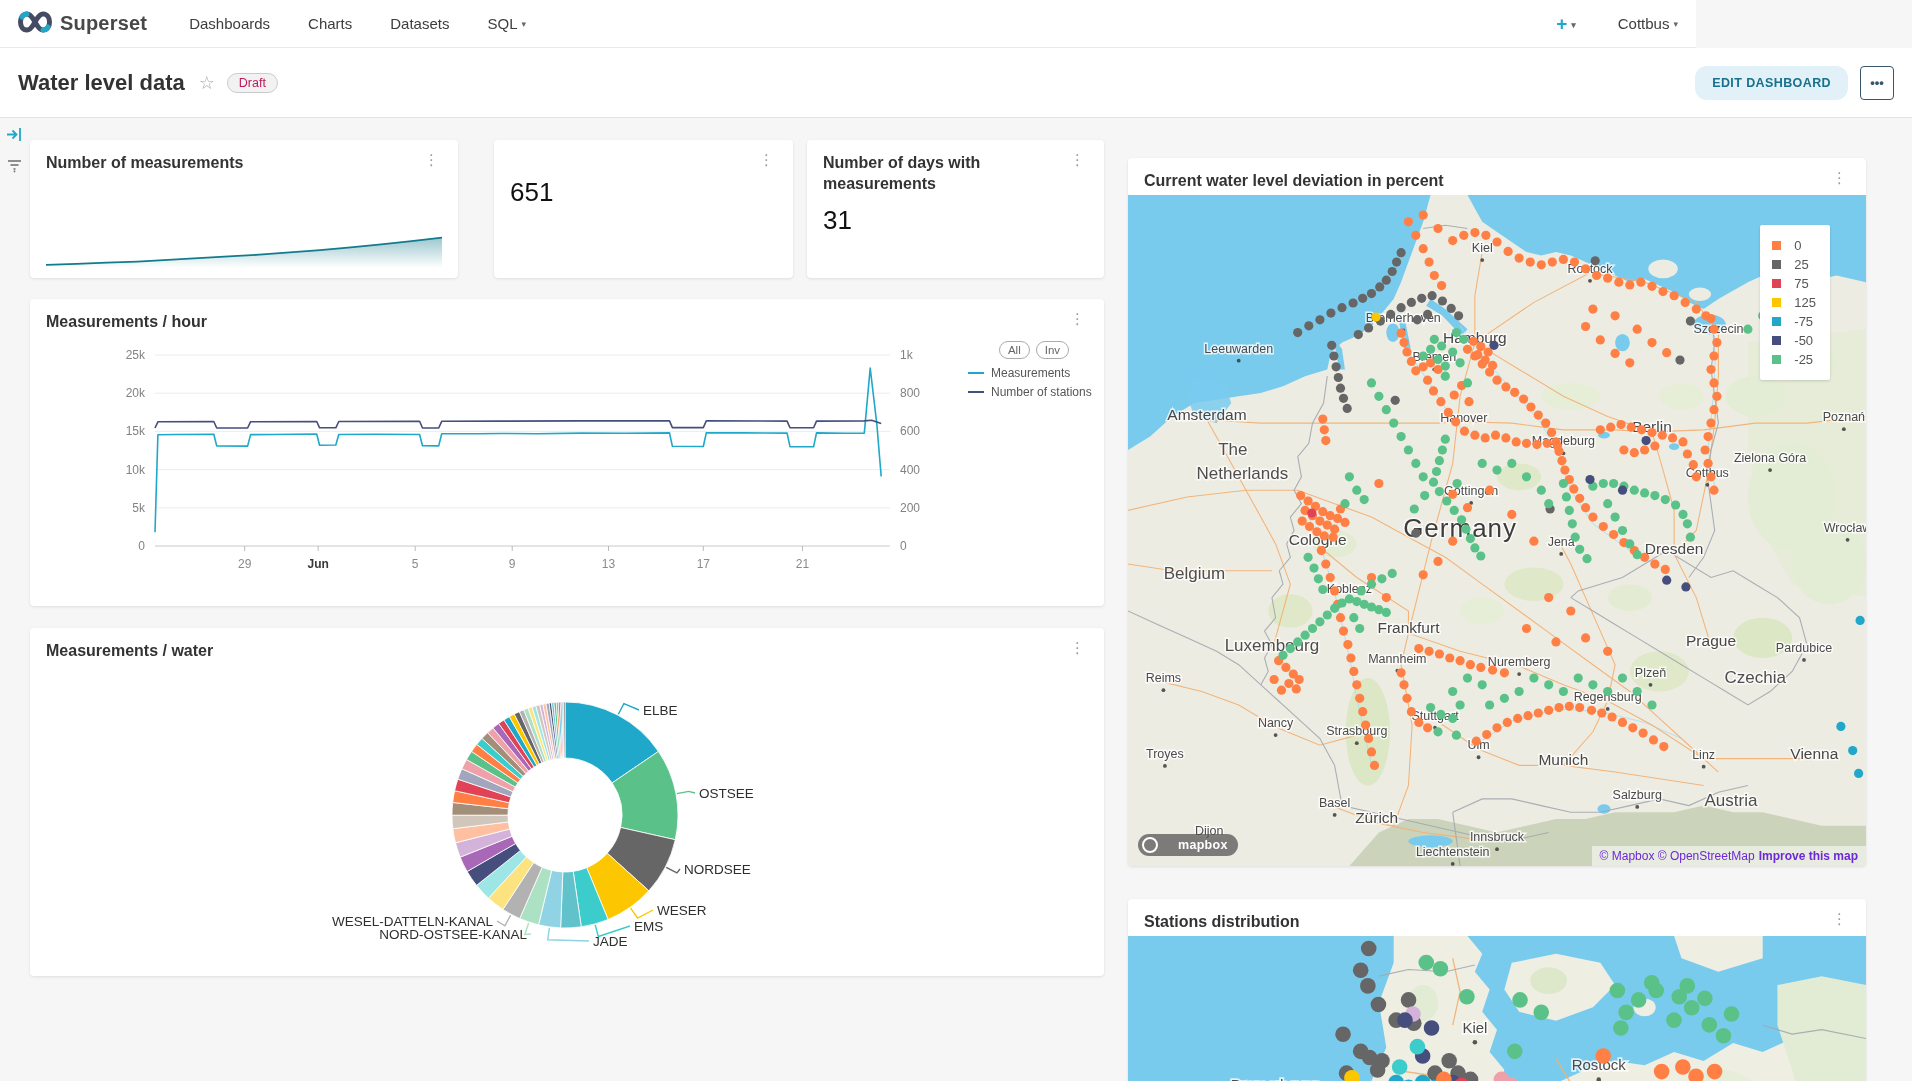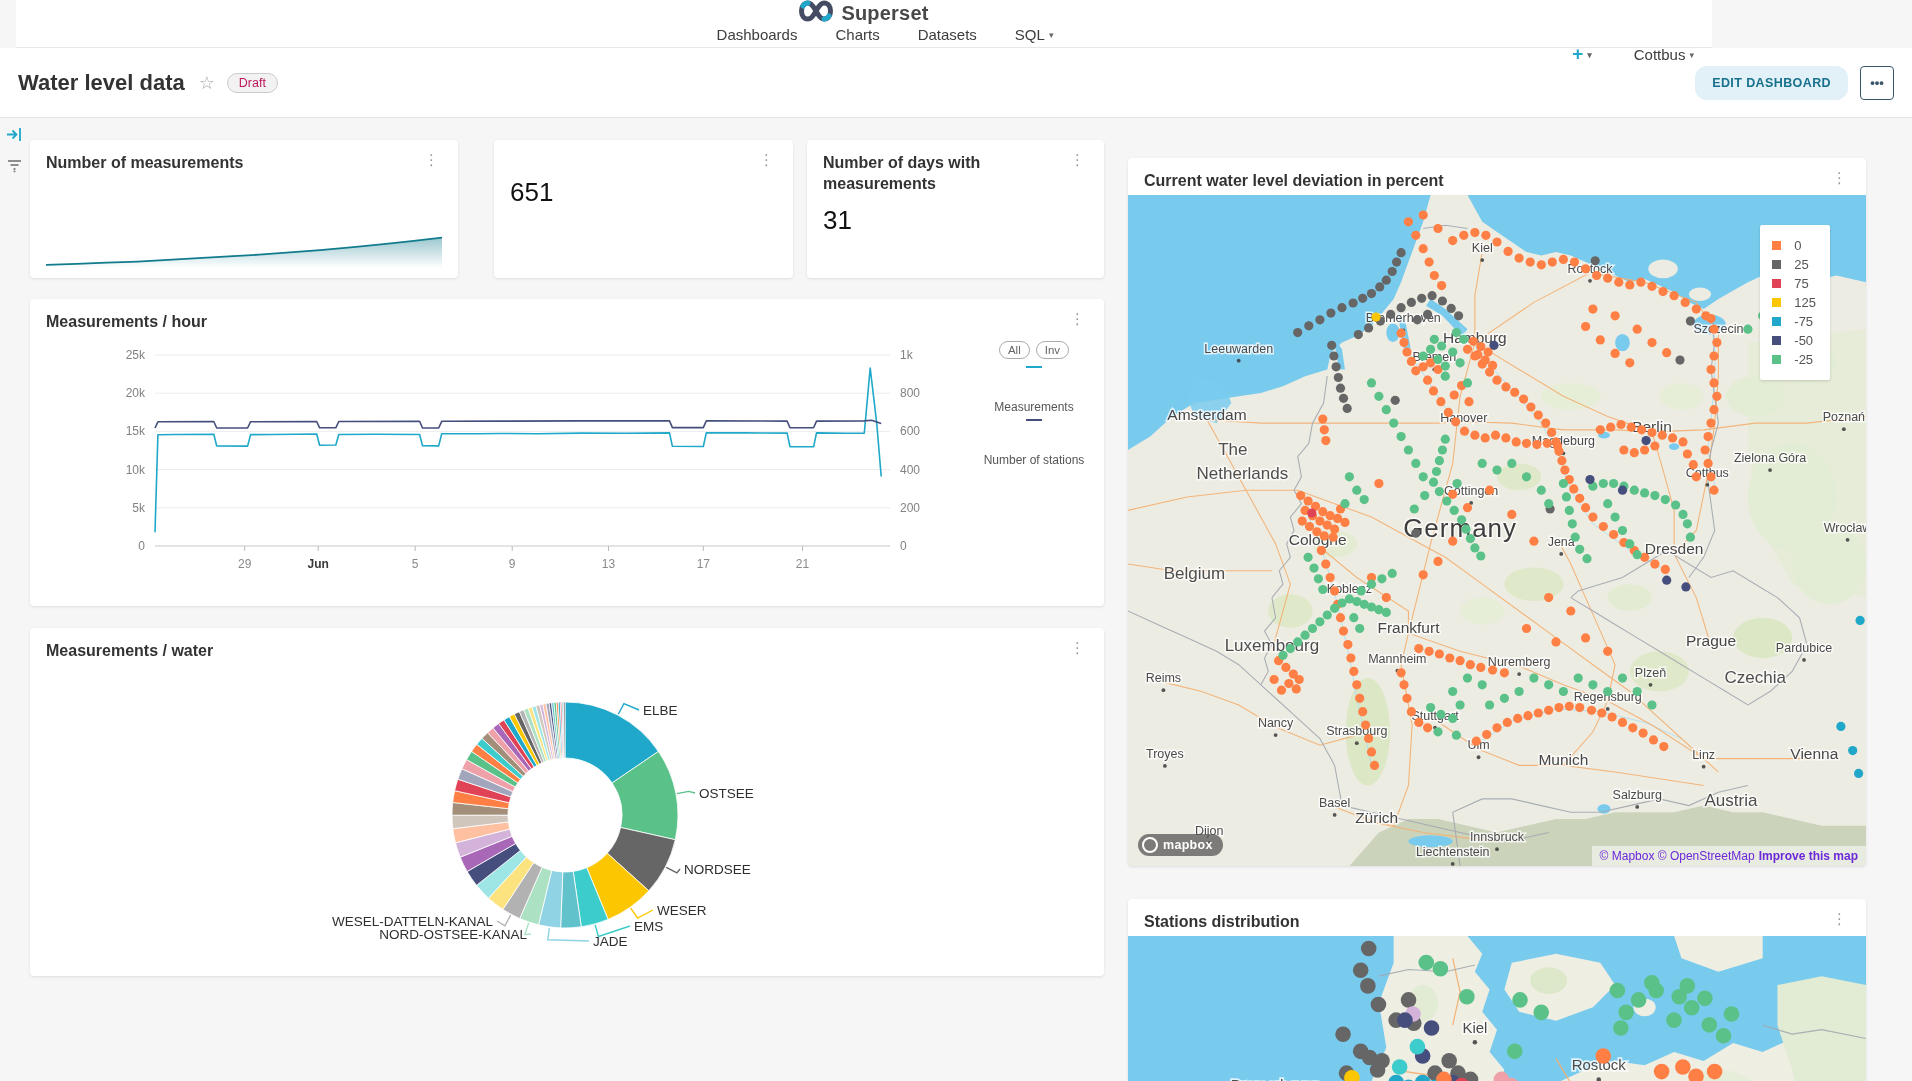--- a/index.html
+++ b/index.html
@@ -1,21 +1,21 @@
 <!DOCTYPE html>
 <html><head>
 <meta charset="utf-8">
 <style>
   * { margin:0; padding:0; box-sizing:border-box; }
   html,body { width:1912px; height:1081px; overflow:hidden; }
   body { position:relative; background:#F6F6F6; font-family:"Liberation Sans",sans-serif; color:#333; }
 
   
-  .topnav { position:absolute; left:16px; top:0; width:1696px; height:48px; background:#fff;
-            border-bottom:1px solid #E8E8E8; display:flex; align-items:center; padding:0 18px; z-index:30;flex-direction:column;}
+  .topnav { position:absolute; left:0; top:0; width:1696px; height:48px; background:#fff;
+            border-bottom:1px solid #E8E8E8; display:flex; align-items:center; padding:0 18px; z-index:30;}
   .brand { display:flex; align-items:center; gap:8px; }
   .brand-name { font-size:20px; font-weight:bold; color:#484848; letter-spacing:.2px;}
   .nav-items { display:flex; gap:38px; margin-left:42px; }
   .nav-item { font-size:15px; color:#3d3d3d; cursor:pointer; }
   .caret { display:inline-block; font-size:9px; color:#666; margin-left:4px; vertical-align:2px;}
   .nav-right { margin-left:auto; display:flex; align-items:center; gap:42px; }
   .nav-plus { color:#20A7C9; font-size:19px; font-weight:bold; cursor:pointer;}
   .nav-settings { font-size:15px; color:#3d3d3d; cursor:pointer;}
 
   
@@ -48,37 +48,37 @@
   #spark { position:absolute; left:16px; right:16px; bottom:10px; height:38px; width:396px;}
 
   #hour-card  { left:30px; top:181px; width:1074px; height:307px; }
   #water-card { left:30px; top:510px; width:1074px; height:348px; }
   #hour-svg, #water-svg { position:absolute; left:0; top:0; }
 
   .hour-legend { position:absolute; left:938px; top:42px; width:132px; font-size:12px; color:#565656;}
   .legend-pills { display:flex; gap:6px; justify-content:center; margin-bottom:7px;}
   .legend-pill { border:1px solid #ABABAB; border-radius:9px; padding:0 8px; font-size:11.5px;
                  color:#666; line-height:16px; cursor:pointer; background:#fff;}
-  .legend-entry { display:flex; align-items:center; gap:18px; margin-top:5px; cursor:pointer; white-space:nowrap;flex-direction:column;}
+  .legend-entry { display:flex; align-items:center; gap:7px; margin-top:5px; cursor:pointer; white-space:nowrap;}
   .legend-swatch { width:16px; height:0; border-top:2px solid; flex:0 0 16px;}
 
   #dev-card { left:1128px; top:40px; width:738px; height:708px; }
   #sta-card { left:1128px; top:781px; width:738px; height:260px; }
   .map-wrap { position:absolute; left:0; right:0; bottom:0; overflow:hidden; background:#EDECE2;}
   #dev-map { top:37px; }
   #sta-map { top:37px; }
   .map-bg, .map-overlay { position:absolute; left:0; top:0; width:100%; height:100%; }
 
   .map-legend { position:absolute; top:30px; right:36px; background:#fff; border-radius:2px;
                 box-shadow:0 1px 3px rgba(0,0,0,.15); padding:9px 14px 9px 12px; z-index:5;}
   .map-legend-row { display:flex; align-items:center; gap:13px; margin:4px 0; }
   .map-legend-swatch { width:9px; height:9px; flex:0 0 9px;}
   .map-legend-label { font-size:13px; color:#555; }
 
-  .mapbox-logo { position:absolute; left:10px; bottom:10px; display:flex; align-items:center; gap:5px;
+  .mapbox-logo { position:absolute; left:10px; bottom:10px; display:flex; align-items:center; gap:20px;
                  background:rgba(85,85,85,.75); border-radius:12px; padding:3px 10px 3px 4px; z-index:5;text-align:right;}
   .mapbox-circle { width:16px; height:16px; border:2px solid #fff; border-radius:50%; position:relative;}
   .mapbox-word { color:#fff; font-size:12.5px; font-weight:bold; letter-spacing:.3px;}
   .attribution { position:absolute; right:0; bottom:0; background:rgba(255,255,255,.55); font-size:12px;
                  color:#6d28d9; padding:3px 8px; z-index:5; white-space:nowrap;}
   .attribution b { margin-left:4px; }
 
   svg text { font-family:"Liberation Sans",sans-serif; }
   .city-label   { font-size:12.5px; fill:#4a4a4a; paint-order:stroke; stroke:rgba(255,255,255,.75); stroke-width:3px;}
   .major-label  { font-size:15.5px; fill:#474747; paint-order:stroke; stroke:rgba(255,255,255,.75); stroke-width:3px;}

